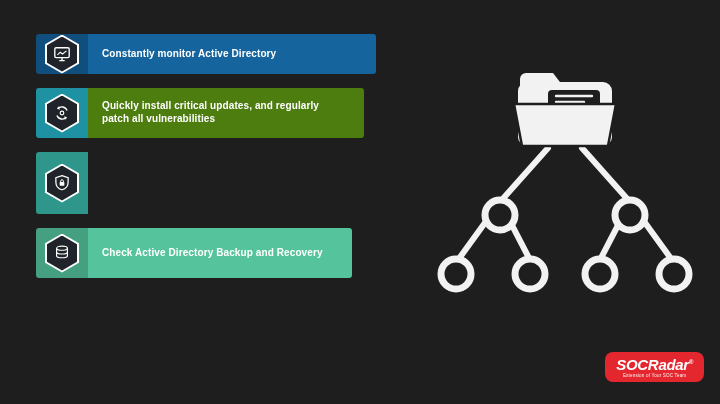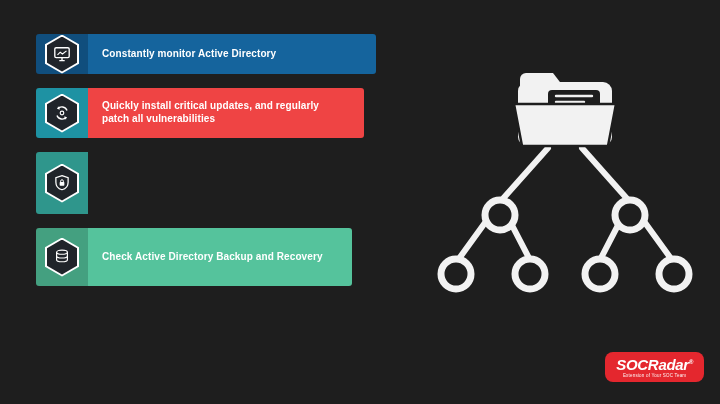--- a/index.html
+++ b/index.html
@@ -24,21 +24,21 @@
     flex:1;display:flex;align-items:center;padding:6px 12px 6px 14px;
     border-radius:0 3px 3px 0;
   }
   .tip-text{
     font-size:10px;font-weight:700;line-height:1.28;letter-spacing:.1px;display:block;
   }
   .t1{height:40px;width:340px;}
   .t2{height:50px;width:334px;}
   .t3{height:50px;width:328px;}
   .t4{height:62px;width:322px;}
-  .t5{height:58px;width:316px;}
+  .t5{height:50px;width:316px;}
   .w1{max-width:260px;}
   .w2{max-width:252px;}
   .w3{max-width:240px;}
   .w4{max-width:218px;}
   .w5{max-width:222px;}
   .hex{
     width:34px;height:39px;position:relative;
     clip-path:polygon(50% 0%,100% 25%,100% 75%,50% 100%,0% 75%,0% 25%);
     background:#ffffff;display:flex;align-items:center;justify-content:center;
   }
@@ -95,21 +95,21 @@
             <path d="M15.6 7.2A6.2 6.2 0 005.1 5.4" stroke="#fff" stroke-width="1.5" fill="none"></path>
             <path d="M4.4 12.8a6.2 6.2 0 0010.5 1.8" stroke="#fff" stroke-width="1.5" fill="none"></path>
             <path d="M5.6 2.6l-.6 3 3 .5z" fill="#fff"></path>
             <path d="M14.4 17.4l.6-3-3-.5z" fill="#fff"></path>
             <circle cx="10" cy="10" r="2" stroke="#fff" stroke-width="1.3" fill="none"></circle>
           </svg>
         </span>
       </div>
         </div>
     </div>
-    <div class="tip-body" style="background-color: #ef4444;">
+    <div class="tip-body" style="background-color: #4d7c0f;">
       <span class="tip-text w3">Quickly install critical updates, and regularly patch all vulnerabilities</span>
     </div>
   </div>
 
   <div class="tip t4">
     <div class="tip-badge" style="background-color: rgb(47, 150, 140);">
       <div class="hex">
           <div class="hex-inner">
         <span>
           <svg viewBox="0 0 20 20" width="18" height="18">

